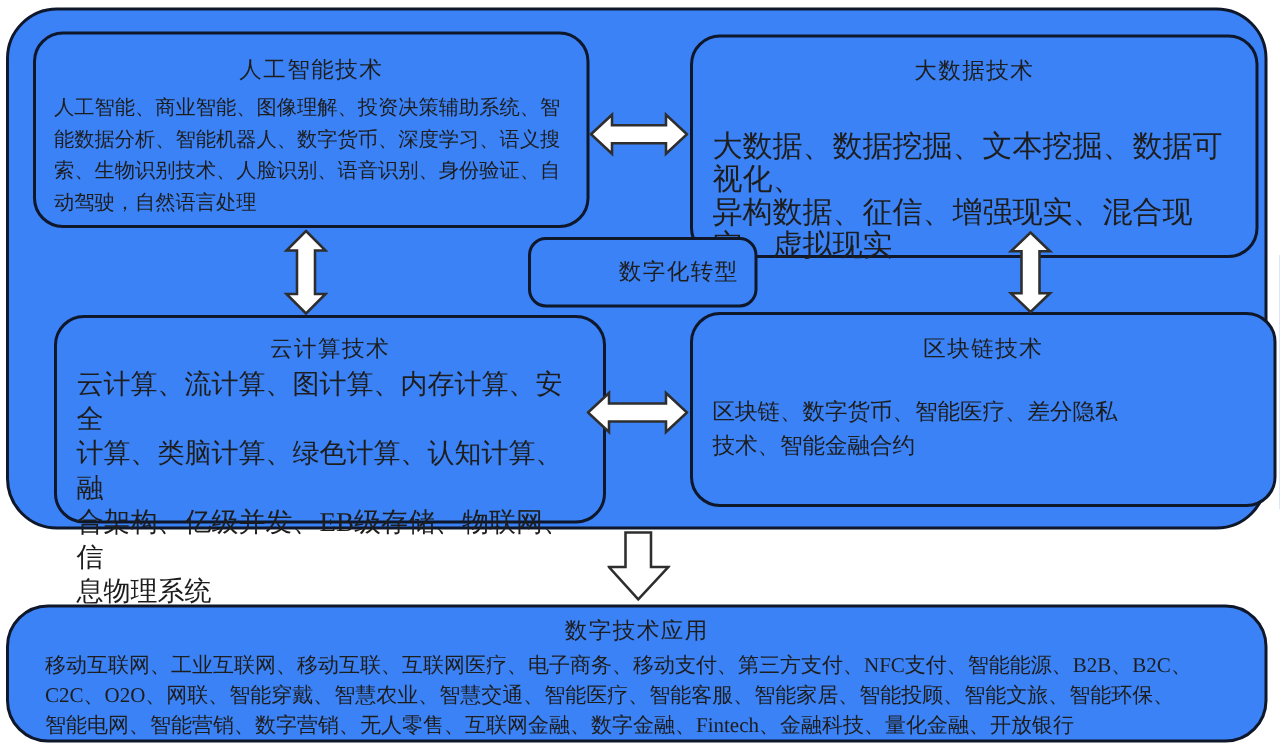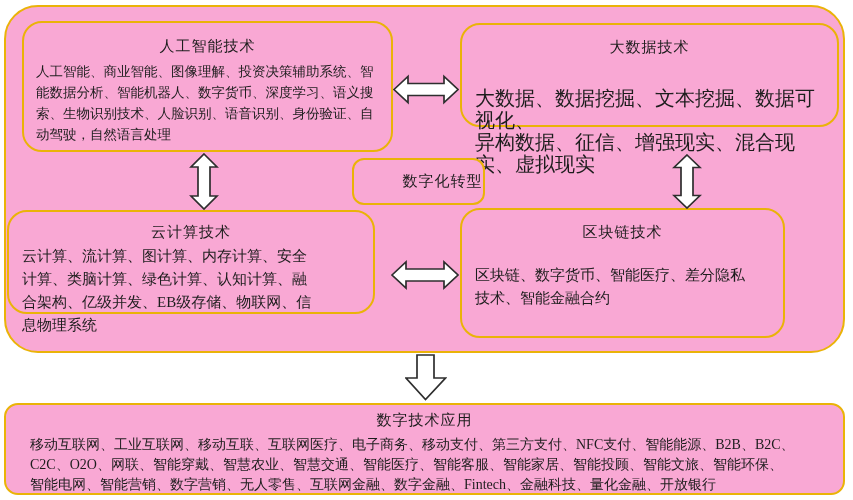--- a/index.html
+++ b/index.html
@@ -12,58 +12,58 @@
     width: 853px;
     height: 500px;
     background: #ffffff;
     font-family: "Liberation Serif", "DejaVu Serif", serif;
     color: #1d1d1d;
     overflow: hidden;
   }
   .box {
     position: absolute;
     box-sizing: border-box;
-    border: 2px solid #eab308;
-    background: #f9a8d4;
+    border: 2px solid #0f172a;
+    background: #3b82f6;
   }
   .box-title {
     font-size: 15px;
     text-align: center;
     letter-spacing: 1px;
   }
   .box-body {
     white-space: pre-line;
     text-align: left;
   }
   
   #outer-box { left: 4px; top: 5px; width: 841px; height: 348px; border-radius: 34px; }
   
   #ai-box { left: 22px; top: 21px; width: 371px; height: 131px; border-radius: 20px; }
   #ai-box .box-title { margin-top: 14px; }
   #ai-box .box-body { margin-top: 5px; font-size: 13.5px; line-height: 21px; padding: 0 12px; }
   
-  #bigdata-box { left: 460px; top: 23px; width: 379px; height: 104px; border-radius: 20px; }
+  #bigdata-box { left: 460px; top: 23px; width: 379px; height: 149px; border-radius: 20px; }
   #bigdata-box .box-title { margin-top: 13px; }
   #bigdata-box .box-body { margin-top: 30px; font-size: 20px; line-height: 22px; padding: 0 13px; }
   
-  #cloud-box { left: 7px; top: 210px; width: 368px; height: 104px; border-radius: 20px; }
+  #cloud-box { left: 36px; top: 210px; width: 368px; height: 139px; border-radius: 20px; }
   #cloud-box .box-title { margin-top: 11px; }
-  #cloud-box .box-body { margin-top: 3px; font-size: 15px; line-height: 23px; padding: 0 13px; }
+  #cloud-box .box-body { margin-top: 3px; font-size: 18px; line-height: 23px; padding: 0 13px; }
   
-  #blockchain-box { left: 460px; top: 208px; width: 325px; height: 130px; border-radius: 20px; }
+  #blockchain-box { left: 460px; top: 208px; width: 391px; height: 130px; border-radius: 20px; }
   #blockchain-box .box-title { margin-top: 13px; }
   #blockchain-box .box-body { margin-top: 22px; font-size: 15px; line-height: 23px; padding: 0 13px; }
   
   #transform-box {
-    left: 352px; top: 158px; width: 133px; height: 47px; border-radius: 12px;
+    left: 352px; top: 158px; width: 153px; height: 47px; border-radius: 12px;
     display: flex; align-items: center; justify-content: center;
     font-size: 15px; letter-spacing: 1px; padding-left: 48px;
   }
   
-  #app-box { left: 4px; top: 403px; width: 841px; height: 92px; border-radius: 14px; }
+  #app-box { left: 4px; top: 403px; width: 841px; height: 92px; border-radius: 28px; }
   #app-box .box-title { margin-top: 6px; }
   #app-box .box-body { margin-top: 5px; font-size: 14px; line-height: 20px; padding: 0 13px; margin-left: 11px; }
   
   .arrow { position: absolute; }
   .arrow polygon { fill: #ffffff; stroke: #2e2e2e; stroke-width: 1.7; stroke-linejoin: miter; }
   #h-arrow-top    { left: 393px; top: 74px;  }
   #h-arrow-bottom { left: 391px; top: 259px; }
   #v-arrow-left   { left: 189px; top: 153px; }
   #v-arrow-right  { left: 672px; top: 154px; }
   #down-arrow     { left: 405px; top: 354px; }

